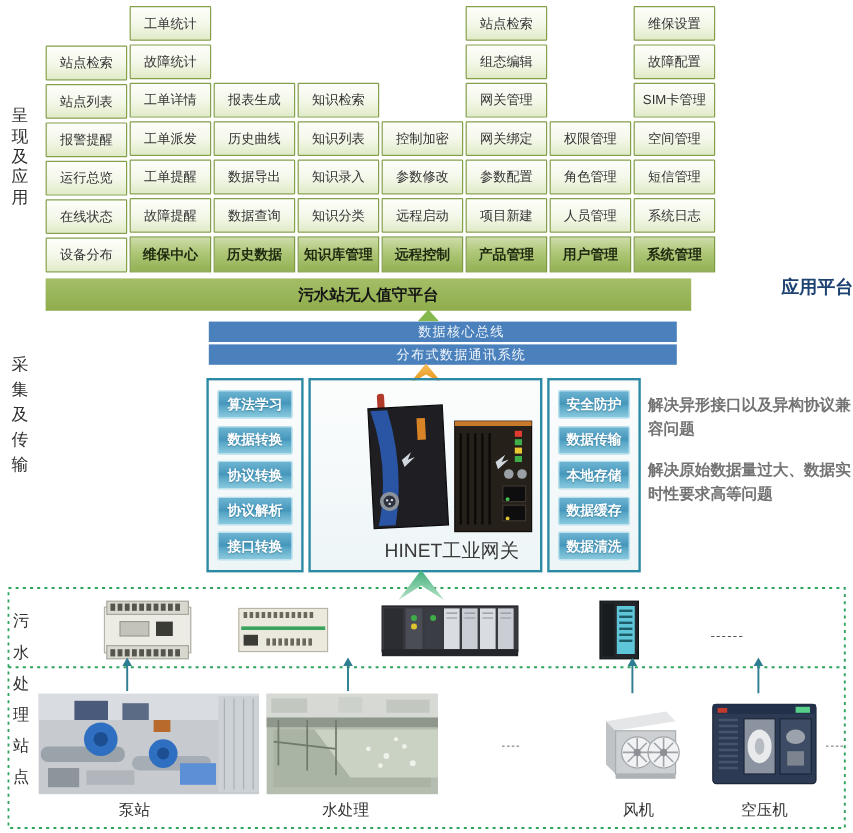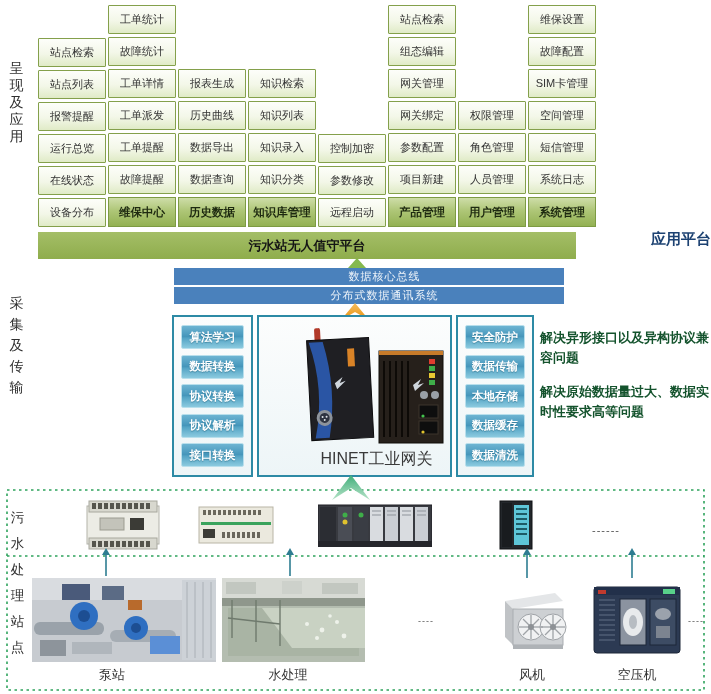--- a/index.html
+++ b/index.html
@@ -2,21 +2,21 @@
 <html><head>
 <meta charset="utf-8">
 <style>
   html,body{margin:0;padding:0;background:#fff;}
   .stage{position:relative;width:711px;height:694px;background:#ffffff;
          font-family:"Liberation Sans",sans-serif;overflow:hidden;}
 
   
   .vlabel{position:absolute;width:17px;word-break:break-all;text-align:center;
           color:#2f2f2f;font-size:14px;}
-  #lbl-present{left:8px;top:60px;line-height:17px;}
+  #lbl-present{left:8px;top:88px;line-height:17px;}
   #lbl-collect{left:8px;top:293px;line-height:21px;}
   #lbl-station{left:9px;top:505px;line-height:26px;font-size:13.5px;z-index:5;}
 
   
   .grid{position:absolute;left:38px;top:5px;display:flex;gap:2px;height:222px;align-items:flex-end;}
   .grid-col{width:68px;display:flex;flex-direction:column;justify-content:flex-end;gap:3px;}
   .gbtn{height:29px;box-sizing:border-box;border:1px solid #84a04b;border-radius:1px;
         background:linear-gradient(180deg,#fdfefa 0%,#f3f7e8 55%,#e0ebc7 100%);
         display:flex;align-items:center;justify-content:center;
         font-size:11px;color:#333;white-space:nowrap;}
@@ -47,21 +47,21 @@
   #mid-center{left:257px;width:195px;}
   .fbtn{height:24px;box-sizing:border-box;border:1px solid #b8dfec;border-radius:2px;
         background:linear-gradient(180deg,#6db4d2 0%,#4596bb 48%,#54a4c5 55%,#8bcadf 100%);
         display:flex;align-items:center;justify-content:center;
         font-size:11.5px;font-weight:bold;color:#fff;
         text-shadow:0 1px 1px rgba(0,60,80,.35);white-space:nowrap;}
   .hinet-label{position:absolute;left:0;bottom:5px;width:100%;text-align:center;
         font-size:16px;color:#3a3a3a;padding-left:22px;}
 
   .note{position:absolute;left:540px;width:172px;font-size:13px;font-weight:bold;
-        color:#14532d;line-height:1.55;}
+        color:#737373;line-height:1.55;}
   #note1{top:328px;}
   #note2{top:382px;}
 
   .svgabs{position:absolute;}
 
   
   .photo-label{position:absolute;top:666px;font-size:13px;color:#333;text-align:center;}
   .ell{position:absolute;font-size:11px;color:#555;letter-spacing:1px;white-space:nowrap;}
 </style>
 </head>
@@ -102,20 +102,21 @@
         <div class="gbtn">知识检索</div>
         <div class="gbtn">知识列表</div>
         <div class="gbtn">知识录入</div>
         <div class="gbtn">知识分类</div>
         <div class="gcat">知识库管理</div>
       </div>
       <div class="grid-col">
         <div class="gbtn">控制加密</div>
         <div class="gbtn">参数修改</div>
         <div class="gbtn">远程启动</div>
+        <div class="gcat">远程控制</div>
       </div>
       <div class="grid-col">
         <div class="gbtn">站点检索</div>
         <div class="gbtn">组态编辑</div>
         <div class="gbtn">网关管理</div>
         <div class="gbtn">网关绑定</div>
         <div class="gbtn">参数配置</div>
         <div class="gbtn">项目新建</div>
         <div class="gcat">产品管理</div>
       </div>

